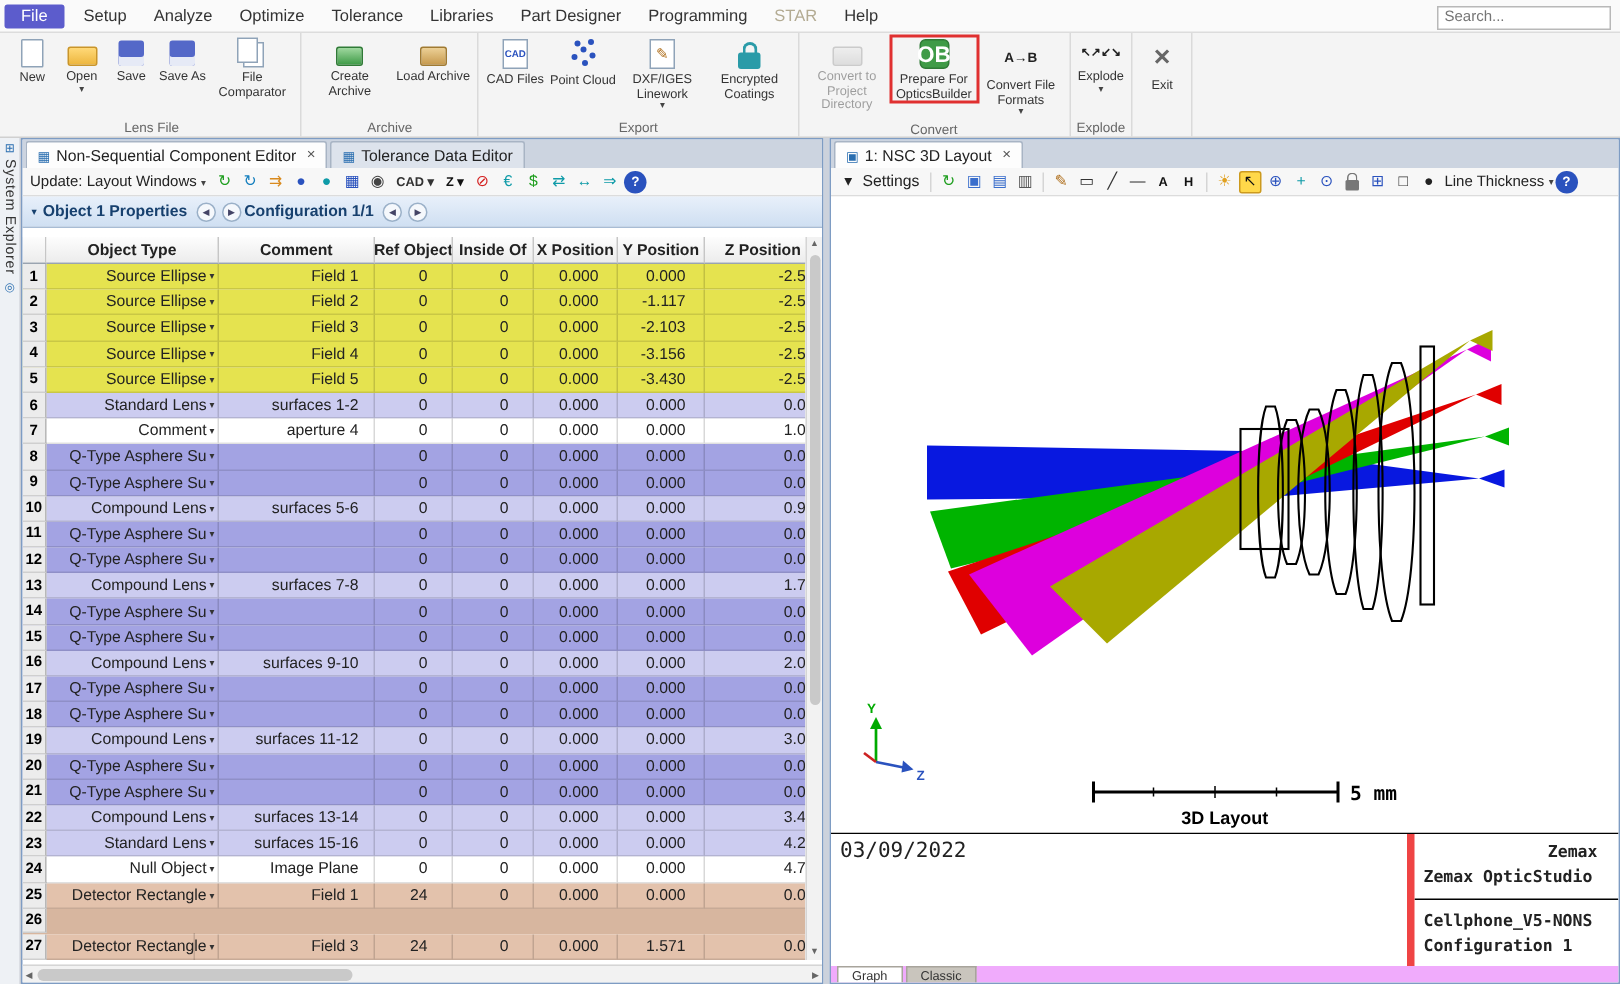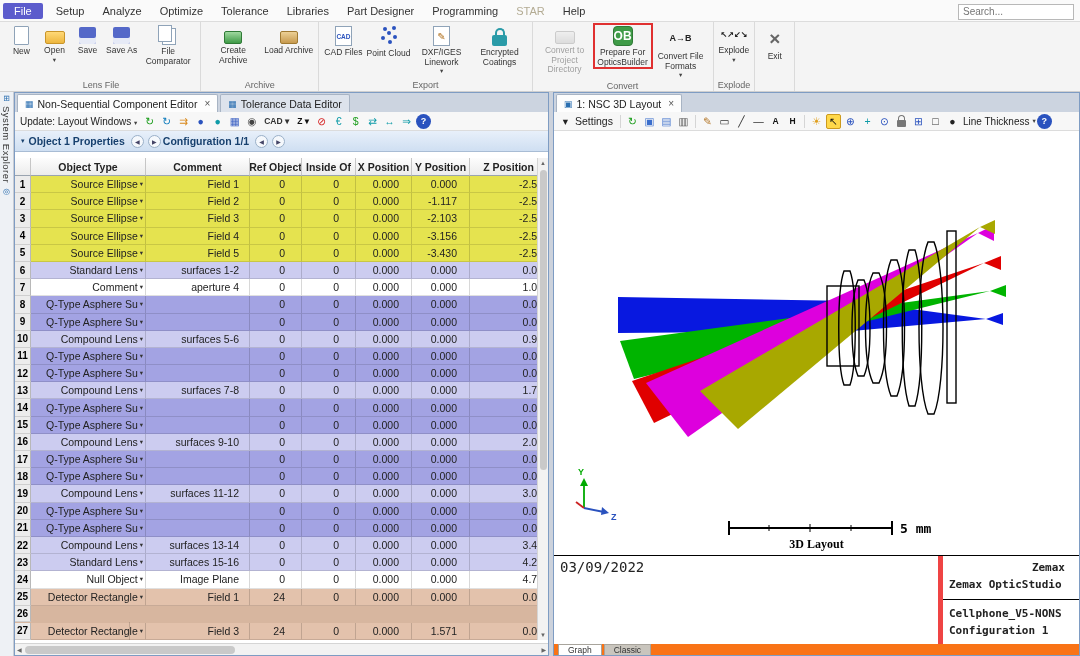--- a/index.html
+++ b/index.html
@@ -33,21 +33,21 @@
   .file-comparator-icon{width:14px;height:17px;background:#fff;border:1px solid #8fa3b8;box-shadow:4px 3px 0 -1px #fff,4px 3px 0 0 #8fa3b8;margin:0 6px 3px 0;}
   .create-archive-icon{width:18px;height:13px;background:linear-gradient(#9fd89f,#3f9b47);border:1px solid #2f7a36;border-radius:2px;margin-top:6px;}
   .load-archive-icon{width:18px;height:13px;background:linear-gradient(#ecd096,#c79a4e);border:1px solid #a07a32;border-radius:2px;margin-top:6px;}
   .cad-files-icon{width:17px;height:20px;background:#fff;border:1px solid #8fa3b8;font-size:6.5px;font-weight:bold;color:#2a52be;}
   .point-cloud-icon{width:4px;height:4px;border-radius:50%;background:#2a52be;margin:6px auto 12px;
      box-shadow:-6px 5px 0 #2a52be,6px 4px 0 #2a52be,-4px -4px 0 #2a52be,5px -5px 0 #2a52be,1px 9px 0 #2a52be;}
   .dxf-iges-icon{width:17px;height:20px;background:#fff;border:1px solid #8fa3b8;font-size:10px;color:#b0701e;}
   .encrypted-coatings-icon{width:15px;height:11px;background:#2a9ba8;border-radius:2px;margin-top:10px;position:relative;}
   .encrypted-coatings-icon::before{content:'';position:absolute;top:-7px;left:2.5px;width:6px;height:7px;border:2px solid #2a9ba8;border-bottom:none;border-radius:5px 5px 0 0;}
   .convert-project-icon{width:20px;height:13px;background:linear-gradient(#e8e8e8,#c2c2c2);border:1px solid #9a9a9a;border-radius:2px;margin-top:6px;}
-  .opticsbuilder-icon{width:20px;height:20px;background:#3f9b47;border:1px solid #2f7a36;border-radius:4px;color:#fff;font-size:12px;font-weight:bold;}
+  .opticsbuilder-icon{width:20px;height:20px;background:#3f9b47;border:1px solid #2f7a36;border-radius:4px;color:#fff;font-size:15px;font-weight:bold;}
   .convert-formats-icon{font-size:9px;font-weight:bold;color:#222;}
   .explode-icon{width:18px;height:18px;display:flex;flex-wrap:wrap;align-content:center;justify-content:center;font-size:8px;line-height:8px;font-weight:bold;color:#222;}
   .exit-icon{font-size:19px;font-weight:bold;color:#666;line-height:1;}
 
   
   .workspace{height:564px;display:flex;background:#e1e4ea;}
   .sysexp{width:14px;background:#eef1f5;border-right:1px solid #c8ccd4;display:flex;flex-direction:column;align-items:center;padding-top:3px;}
   .sysexp-icon{font-size:8px;color:#2a6eb0;line-height:1;margin-bottom:3px;}
   .sysexp-label{writing-mode:vertical-rl;font-size:9.5px;color:#333;letter-spacing:.5px;white-space:nowrap;}
   .sysexp-help{writing-mode:horizontal-tb;font-size:8px;color:#2a6eb0;margin-top:4px;}
@@ -111,30 +111,30 @@
   .det2{background:#d7b69f;flex-direction:column;}
 
   .vscroll{width:11px;flex:0 0 11px;background:#f2f2f2;border-left:1px solid #d5d5d5;display:flex;flex-direction:column;align-items:center;font-size:6px;color:#666;}
   .vthumb{width:7px;background:#c9c9c9;border-radius:4px;flex:0 0 300px;margin:2px 0;}
   .varrow{height:10px;display:flex;align-items:center;}
   .hscroll{height:12px;flex:0 0 12px;margin-top:auto;background:#f2f2f2;border-top:1px solid #d5d5d5;display:flex;align-items:center;font-size:6px;color:#666;padding:0 2px;}
   .hthumb{height:8px;width:210px;background:#c9c9c9;border-radius:4px;margin-left:3px;}
 
   
   .drawing{flex:1;position:relative;background:#fff;overflow:hidden;}
-  .view-title{position:absolute;left:0;right:0;bottom:3px;text-align:center;font-family:Liberation Serif, serif;font-weight:bold;font-size:12px;color:#000;}
+  .view-title{position:absolute;left:0;right:0;bottom:3px;text-align:center;font-family:Liberation Sans, sans-serif;font-weight:bold;font-size:12px;color:#000;}
   .infopanel{height:89px;flex:0 0 89px;border-top:1px solid #000;display:flex;background:#fff;font-family:"DejaVu Sans Mono",monospace;}
   .info-left{flex:1;border-right:5px solid #ef4444;padding:3px 6px;font-size:14px;}
   .info-right{width:136px;flex:0 0 136px;display:flex;flex-direction:column;overflow:hidden;}
   .ir-top{flex:1;border-bottom:1px solid #000;padding:3px 0 0 6px;font-size:11px;font-weight:bold;line-height:1.55;overflow:hidden;}
   .ir-bot{flex:1;padding:5px 0 0 6px;font-size:11px;font-weight:bold;line-height:1.55;overflow:hidden;}
   .ir-l1{text-align:right;padding-right:14px;white-space:nowrap;}
   .ir-l2{white-space:nowrap;}
   .ir-l3,.ir-l4{white-space:nowrap;}
-  .bottombar{height:11px;flex:0 0 11px;background:#f97316;display:flex;align-items:stretch;padding-left:4px;gap:2px;}
+  .bottombar{height:11px;flex:0 0 11px;background:#f0abfc;display:flex;align-items:stretch;padding-left:4px;gap:2px;}
   .btab{font-size:8.5px;padding:0 9px;display:flex;align-items:center;background:#c9c5bd;border:1px solid #a8a49c;border-bottom:none;color:#333;}
   .btab.active{background:#fff;}
 </style>
 </head>
 <body>
 
 <div class="app">
 
   <div class="menubar">
     <div class="file-btn">File</div>

